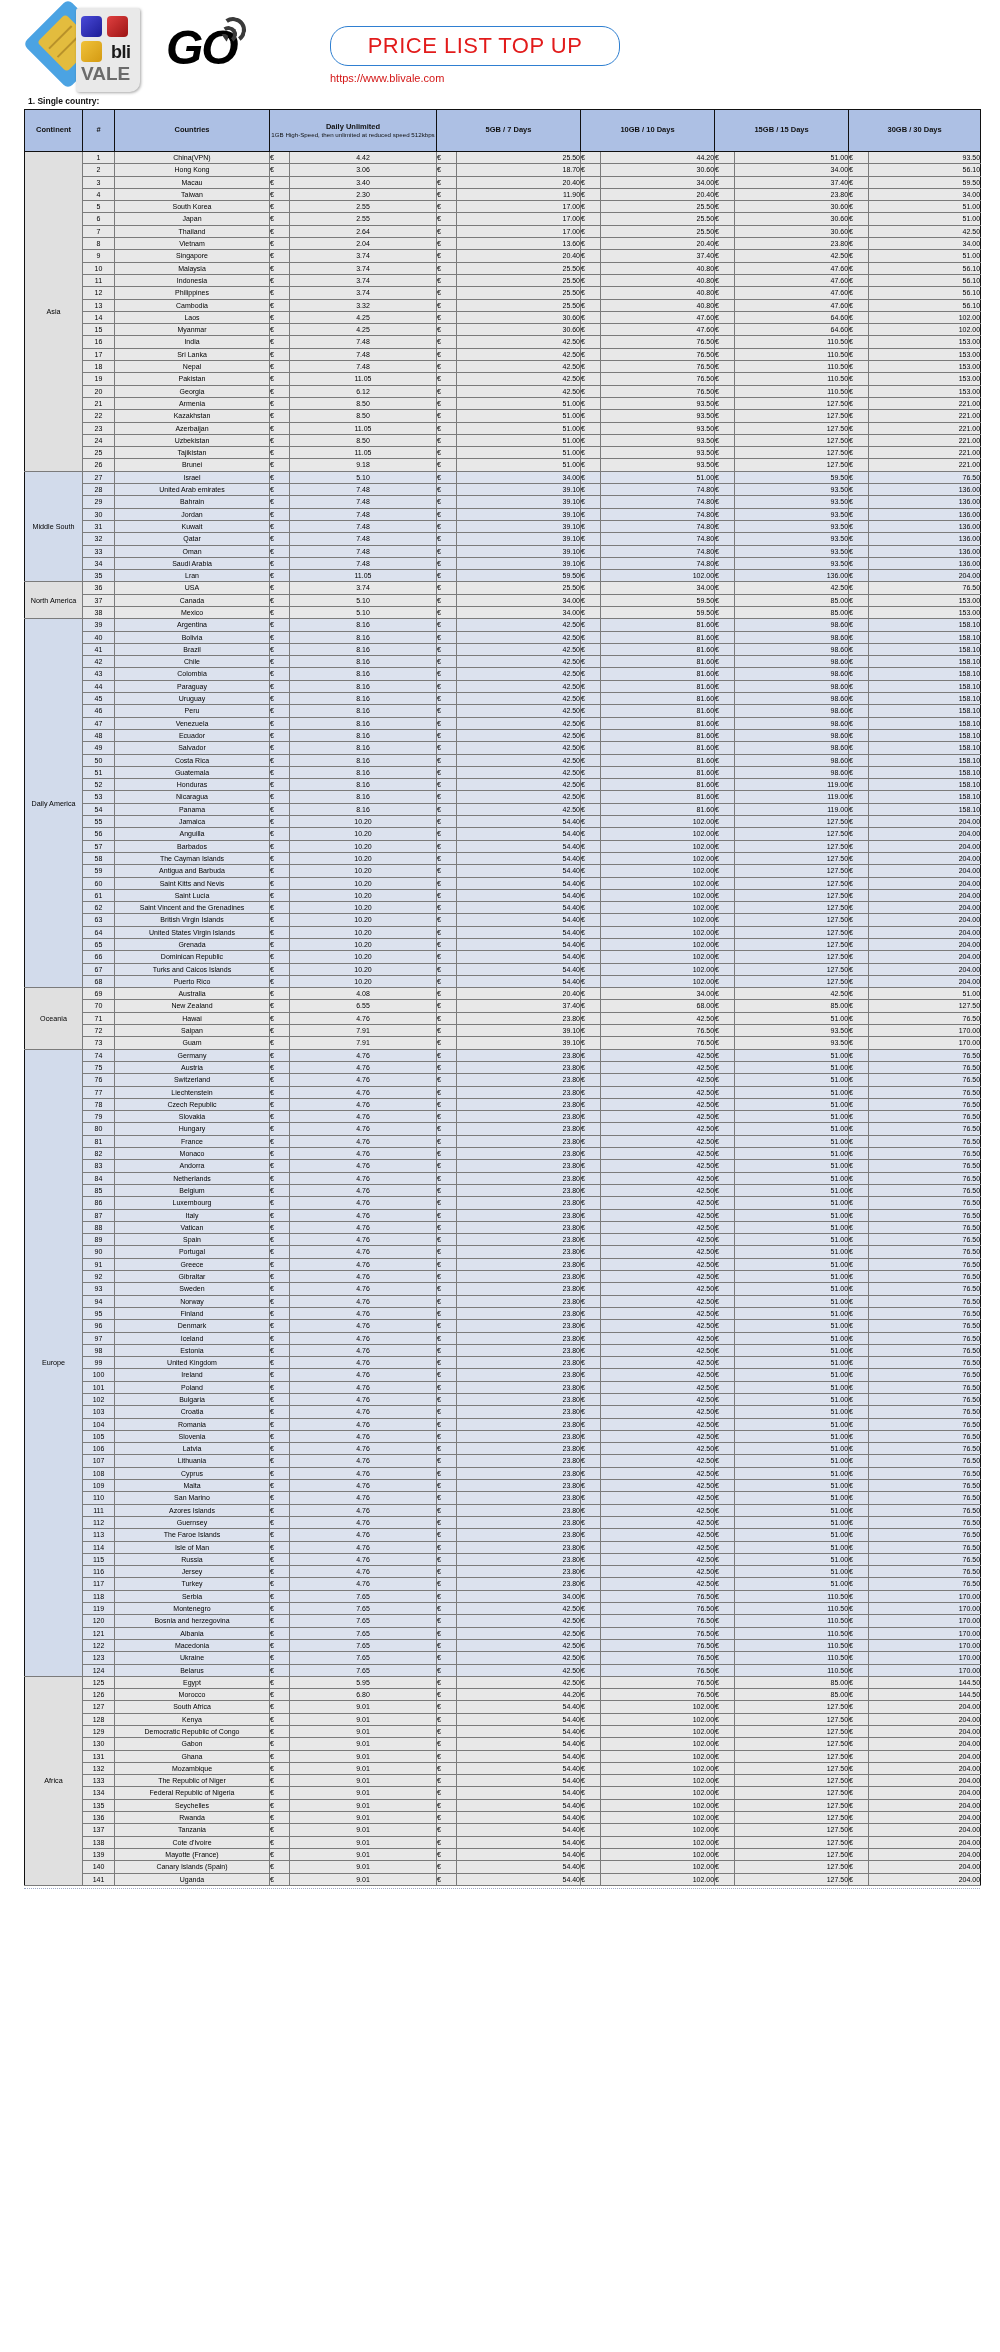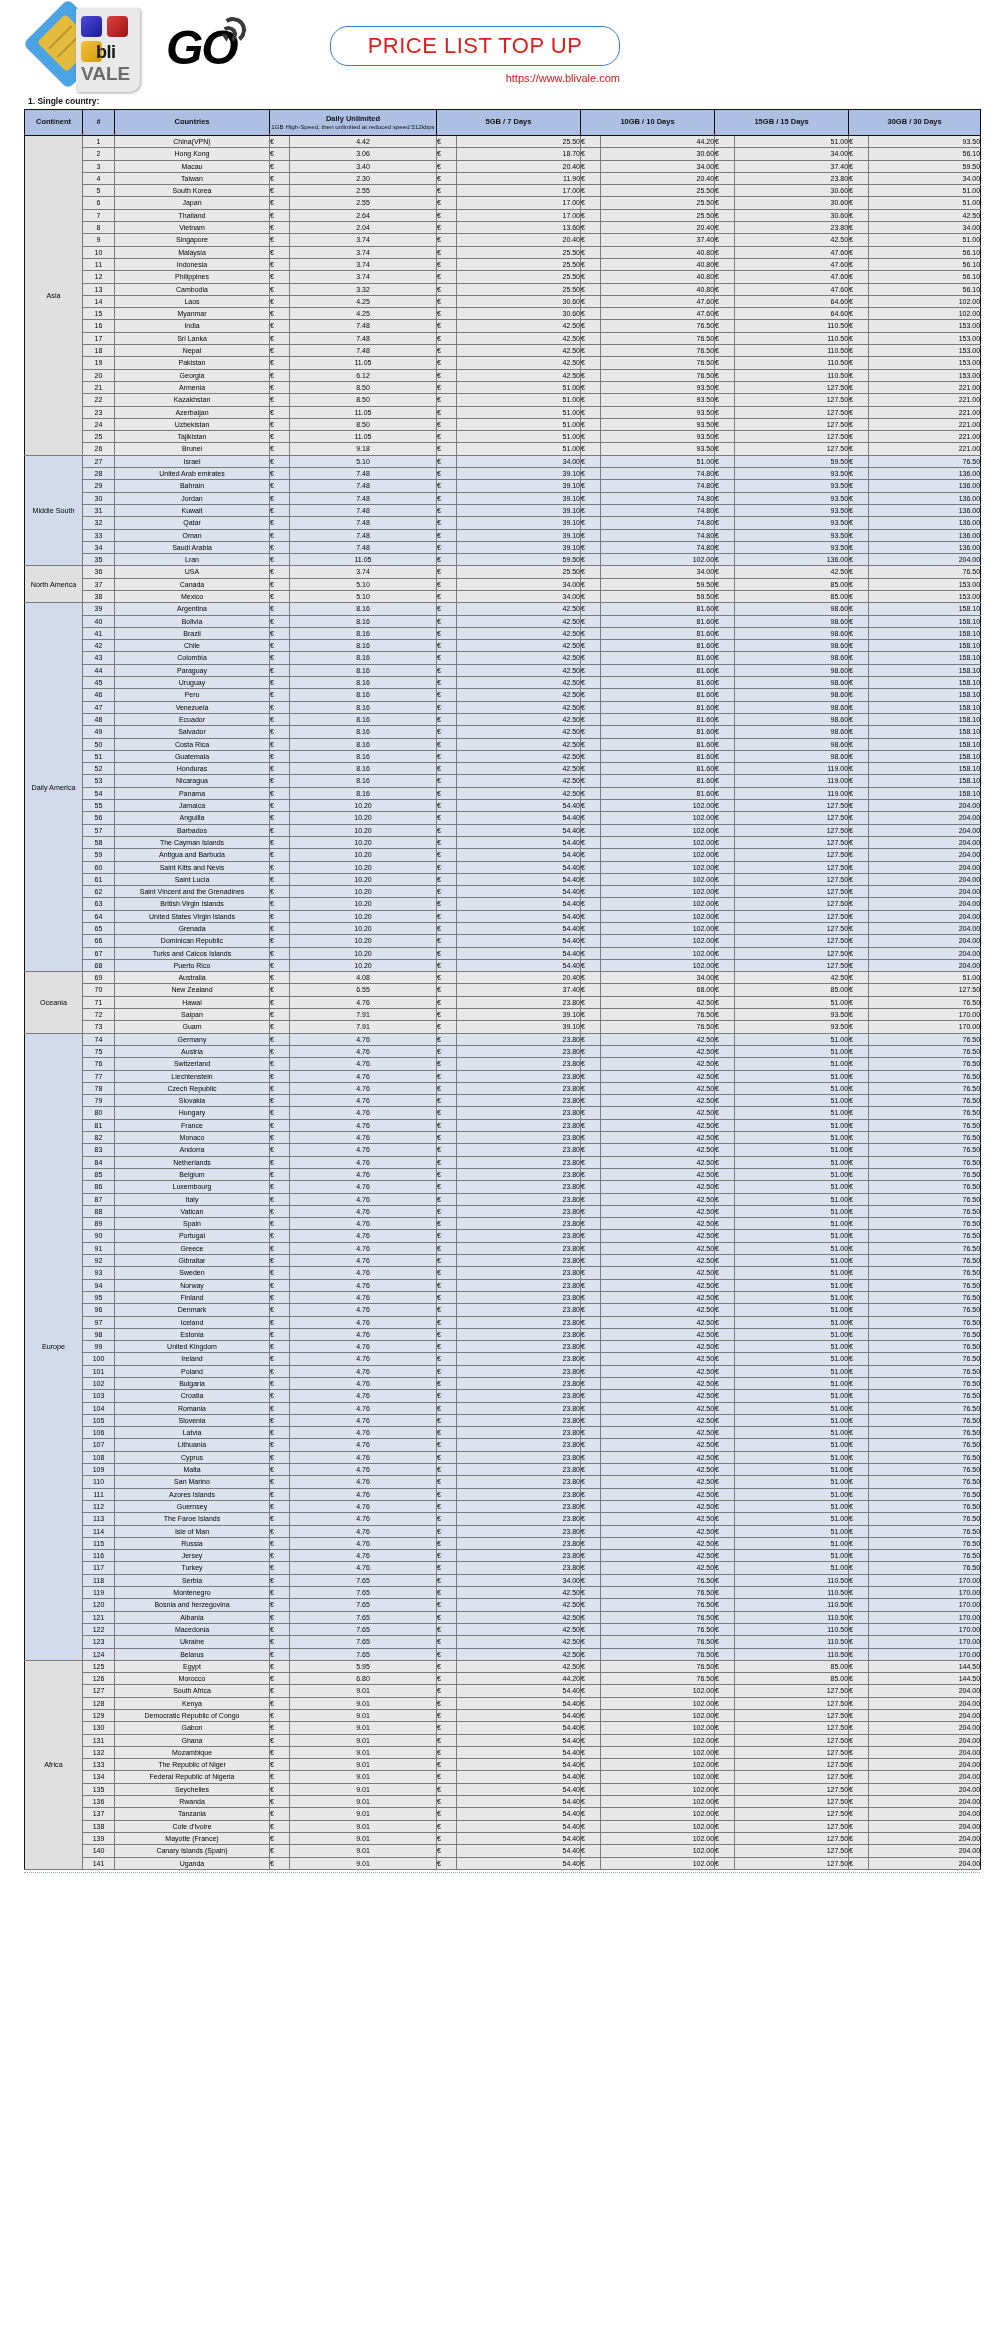--- a/index.html
+++ b/index.html
@@ -53,21 +53,21 @@
     background: #e9e9e9;
     border-radius: 3px 3px 10px 3px;
     box-shadow: 1px 1px 3px rgba(0,0,0,.35);
   }
   .sq { position: absolute; width: 21px; height: 21px; border-radius: 4px; }
   .sq-blue   { left: 5px;  top: 8px;  background: linear-gradient(135deg,#4a4ad8,#1c1c96); }
   .sq-red    { left: 31px; top: 8px;  background: linear-gradient(135deg,#e04040,#9c1414); }
   .sq-yellow { left: 5px;  top: 33px; background: linear-gradient(135deg,#f0c23a,#d49a12); }
   .logo-bli {
     position: absolute;
-    left: 20px; top: 34px;
+    left: 35px; top: 34px;
     font: bold 18px "Liberation Sans", sans-serif;
     color: #1a1a1a;
     letter-spacing: -0.5px;
   }
   .logo-vale {
     position: absolute;
     left: 5px; top: 55px;
     font: bold 19px "Liberation Sans", sans-serif;
     color: #6b6b6b;
     letter-spacing: 0px;
@@ -109,21 +109,21 @@
   }
   .title-box .t {
     font: 22px "Liberation Sans", sans-serif;
     color: #e21b1b;
     letter-spacing: 0.5px;
   }
   .site-url {
     position: absolute;
     left: 330px; top: 72px;
     width: 290px;
-    text-align: right;
+    text-align: left;
     font: 11px "Liberation Sans", sans-serif;
     color: #d31616;
   }
 
   
   .sheet { width: 1000px; padding: 0 22px 6px 24px; }
 
   .preband { display: flex; height: 17px; }
   .preband .lbl {
     width: 390px;
@@ -154,21 +154,21 @@
     line-height: 11.3px;
     overflow: hidden;
     white-space: nowrap;
   }
   table.pl thead th {
     background: #adc0e4;
     border: 1.1px solid #111;
     font: bold 7.5px "Liberation Sans", sans-serif;
     color: #111;
     text-align: center;
-    height: 26px;
+    height: 42px;
     line-height: 1.15;
     vertical-align: middle;
   }
   thead th .sub {
     display: block;
     font: normal 6.2px "Liberation Sans", sans-serif;
   }
 
   td.cont {
     text-align: center;

